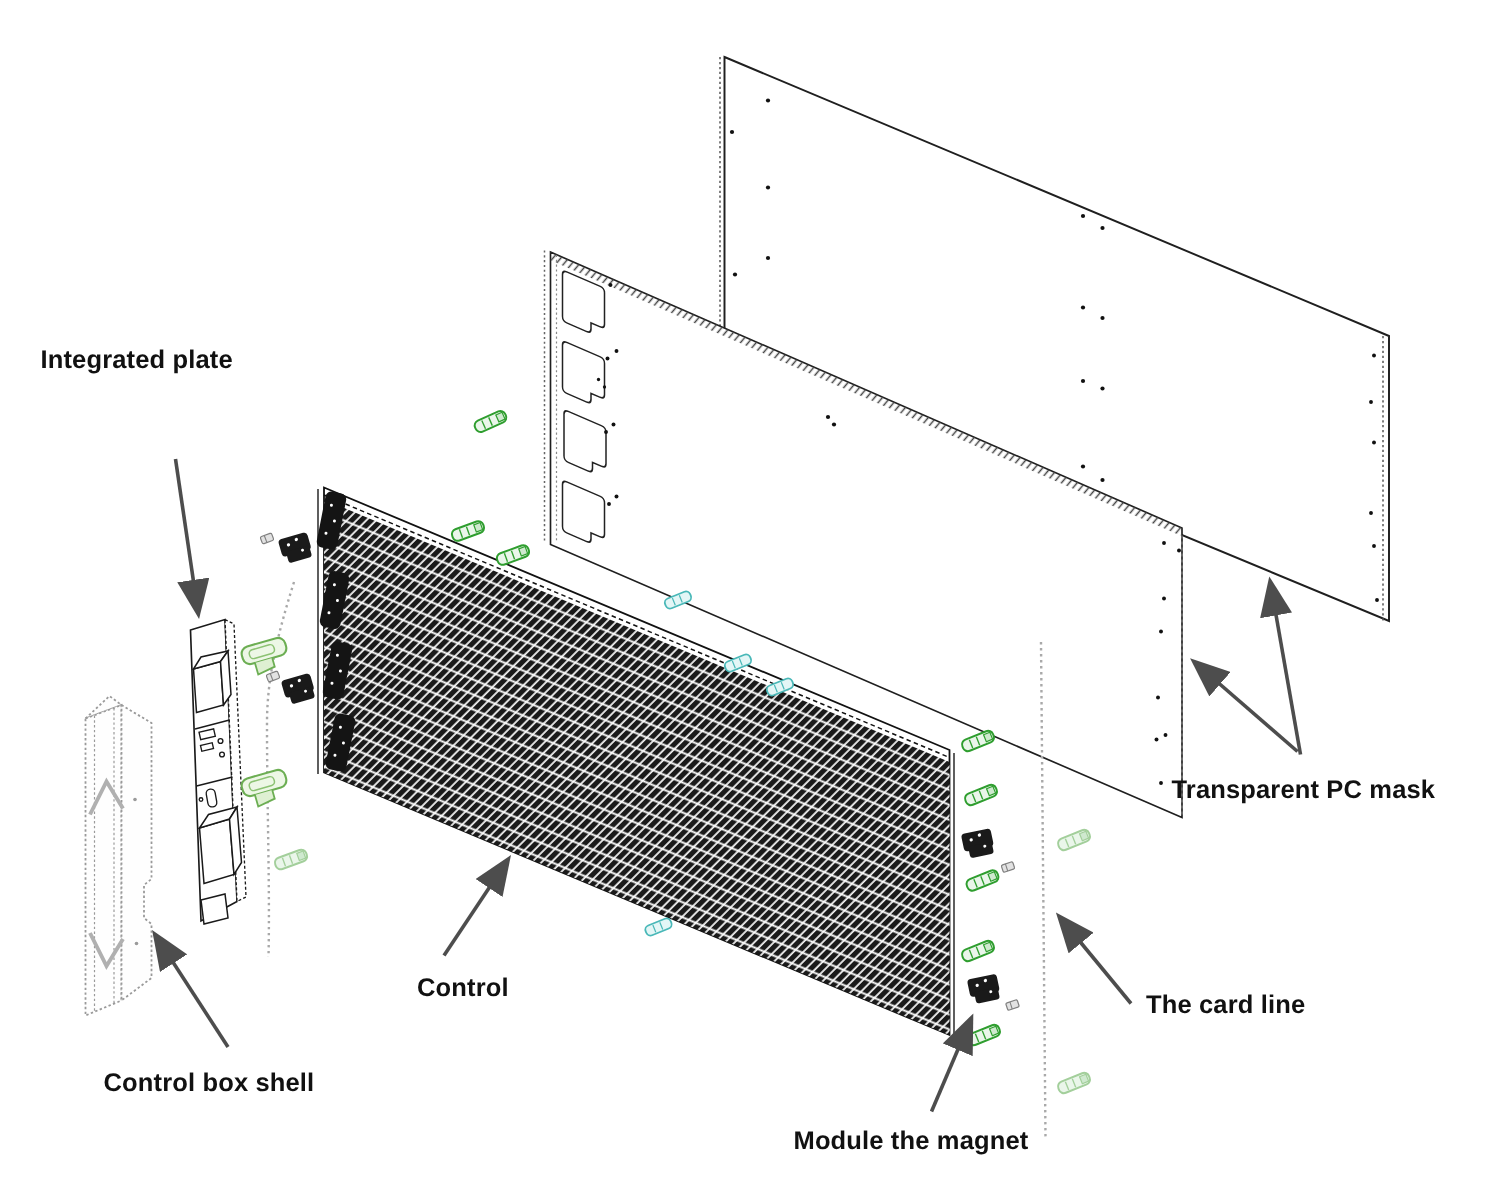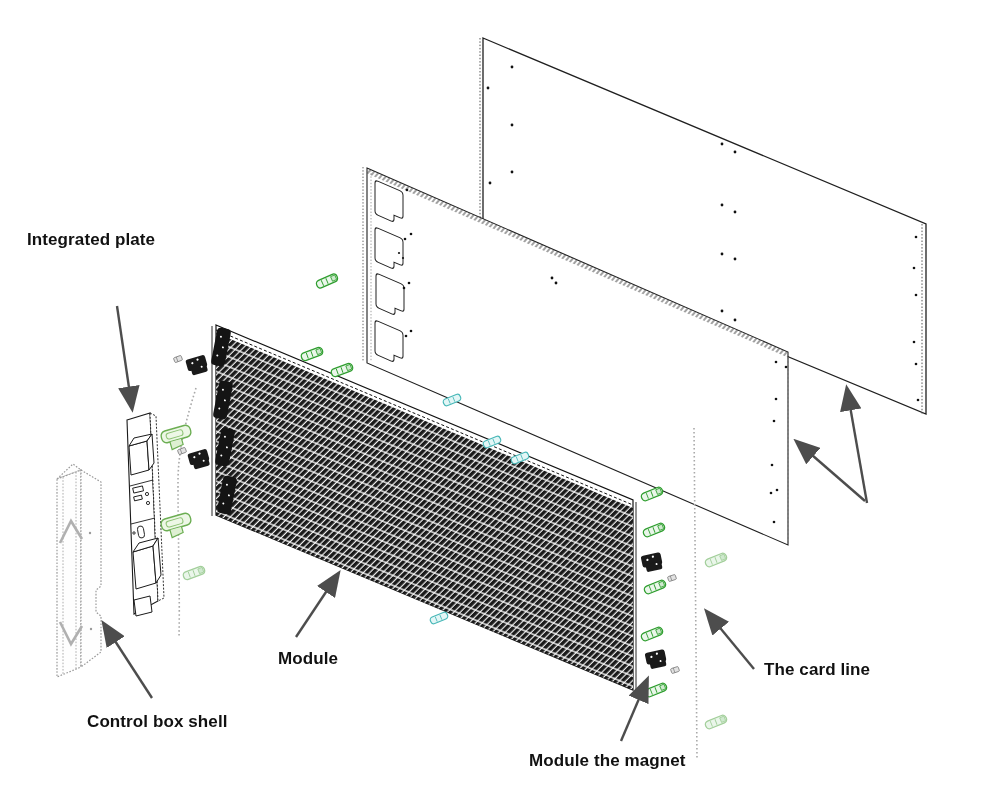--- a/index.html
+++ b/index.html
@@ -251,18 +251,19 @@
     <path d="M621,741 L647,680" marker-end="url(#ah)"></path>
     <path d="M754,669 L707,612" marker-end="url(#ah)"></path>
     <path d="M865,501 L797,442" marker-end="url(#ah)"></path>
     <path d="M867,503 L847,389" marker-end="url(#ah)"></path>
   </g>
 </svg>
 
 <div class="lbl" style="left:27px;top:230px">
   <span>Integrated plate</span><br>
 </div>
-<div class="lbl" style="left:278px;top:649px">Module</div>
-<div class="lbl" style="left:87px;top:712px">Control box shell</div>
+<div class="lbl" style="left:278px;top:649px">Control</div>
+<div class="lbl" style="left:69px;top:712px">Control box shell</div>
 <div class="lbl" style="left:529px;top:751px">Module the magnet</div>
+<div class="lbl" style="left:781px;top:517px">Transparent PC mask</div>
 <div class="lbl" style="left:764px;top:660px">The card line</div>
 
 </div>
 
 </body></html>

